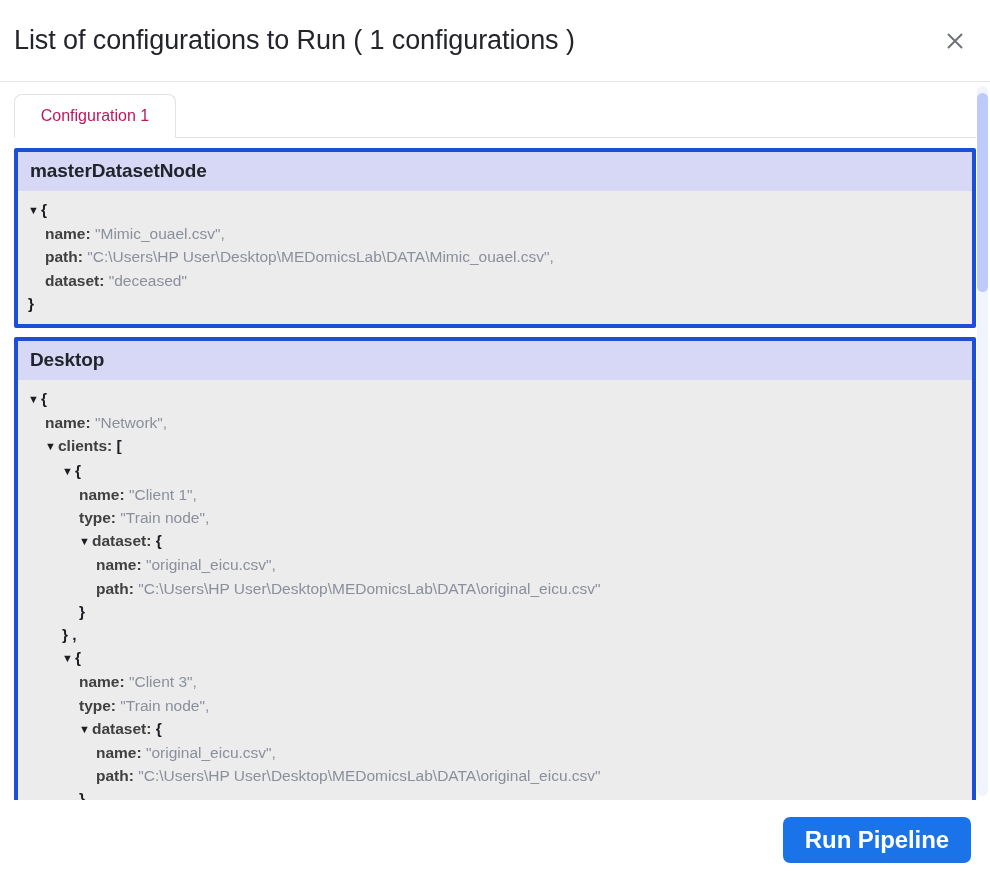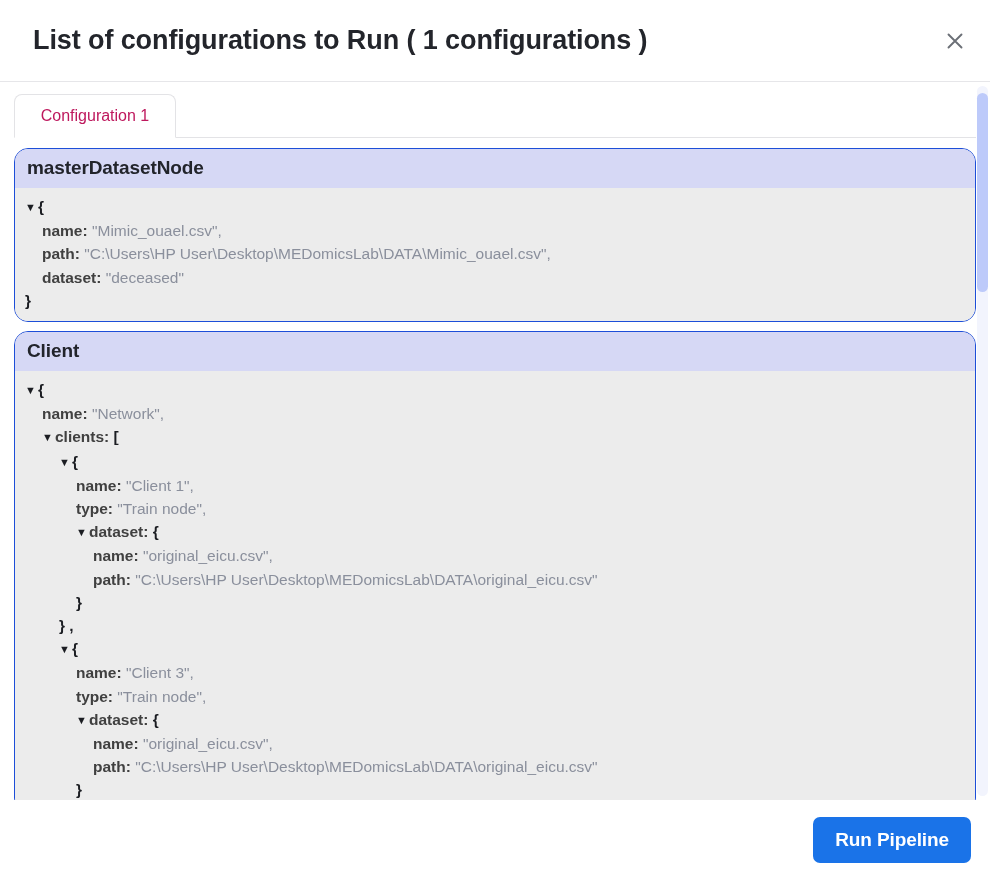--- a/index.html
+++ b/index.html
@@ -27,25 +27,24 @@
     height: 82px;
     flex: 0 0 82px;
     display: flex;
     align-items: center;
     padding: 0 14px 0 14px;
     border-bottom: 1px solid #e6e6e9;
   }
 
   .dialog-title {
     font-size: 27px;
-    font-weight: 700;
+    font-weight: 400;
     color: #23252b;
     letter-spacing: -0.1px;
     white-space: nowrap;
-    margin-left: 19px;
   }
 
   .close-button {
     position: absolute;
     right: 16px;
     top: 50%;
     transform: translateY(-50%);
     width: 38px;
     height: 38px;
     display: flex;
@@ -112,22 +111,22 @@
     cursor: pointer;
     white-space: nowrap;
   }
 
   
   .panels {
     padding: 10px 14px 0 14px;
   }
 
   .json-panel {
-    border: 1px solid #1d4ed8;
-    border-radius: 14px;
+    border: 4px solid #1d4ed8;
+    border-radius: 2px;
     overflow: hidden;
     margin-bottom: 9px;
     background: #ececec;
   }
 
   .panel-header {
     background: #d6d8f5;
     padding: 8px 12px 9px 12px;
     font-size: 19px;
     font-weight: 700;
@@ -202,21 +201,21 @@
     background: #ffffff;
   }
 
   .run-button {
     background: #1a73e8;
     color: #ffffff;
     border: none;
     border-radius: 7px;
     padding: 0 22px;
     height: 46px;
-    font-size: 19px;
+    font-size: 24px;
     font-weight: 700;
     font-family: "Liberation Sans", sans-serif;
     cursor: pointer;
     letter-spacing: -0.1px;
   }
 </style>
 </head>
 <body>
 
 <div class="dialog">
@@ -246,21 +245,21 @@
             <div class="panel-header">masterDatasetNode</div>
             <div class="panel-body">
               <span class="json-line" style="padding-left: 0px;"><span class="tri">▼</span><span class="jpunct">{</span></span>
               <span class="json-line" style="padding-left: 17px;"><span class="jkey">name:</span> <span class="jstr">"Mimic_ouael.csv",</span></span>
               <span class="json-line" style="padding-left: 17px;"><span class="jkey">path:</span> <span class="jstr">"C:\Users\HP User\Desktop\MEDomicsLab\DATA\Mimic_ouael.csv",</span></span>
               <span class="json-line" style="padding-left: 17px;"><span class="jkey">dataset:</span> <span class="jstr">"deceased"</span></span>
               <span class="json-line" style="padding-left: 0px;"><span class="jpunct">}</span></span>
             </div>
           </div>
           <div class="json-panel">
-            <div class="panel-header">Client</div>
+            <div class="panel-header">Desktop</div>
             <div class="panel-body">
               <span class="json-line" style="padding-left: 0px;"><span class="tri">▼</span><span class="jpunct">{</span></span>
               <span class="json-line" style="padding-left: 17px;"><span class="jkey">name:</span> <span class="jstr">"Network",</span></span>
               <span class="json-line" style="padding-left: 17px;"><span class="tri">▼</span><span class="jkey">clients:</span> <span class="jpunct">[</span></span>
               <span class="json-line" style="padding-left: 34px;"><span class="tri">▼</span><span class="jpunct">{</span></span>
               <span class="json-line" style="padding-left: 51px;"><span class="jkey">name:</span> <span class="jstr">"Client 1",</span></span>
               <span class="json-line" style="padding-left: 51px;"><span class="jkey">type:</span> <span class="jstr">"Train node",</span></span>
               <span class="json-line" style="padding-left: 51px;"><span class="tri">▼</span><span class="jkey">dataset:</span> <span class="jpunct">{</span></span>
               <span class="json-line" style="padding-left: 68px;"><span class="jkey">name:</span> <span class="jstr">"original_eicu.csv",</span></span>
               <span class="json-line" style="padding-left: 68px;"><span class="jkey">path:</span> <span class="jstr">"C:\Users\HP User\Desktop\MEDomicsLab\DATA\original_eicu.csv"</span></span>

